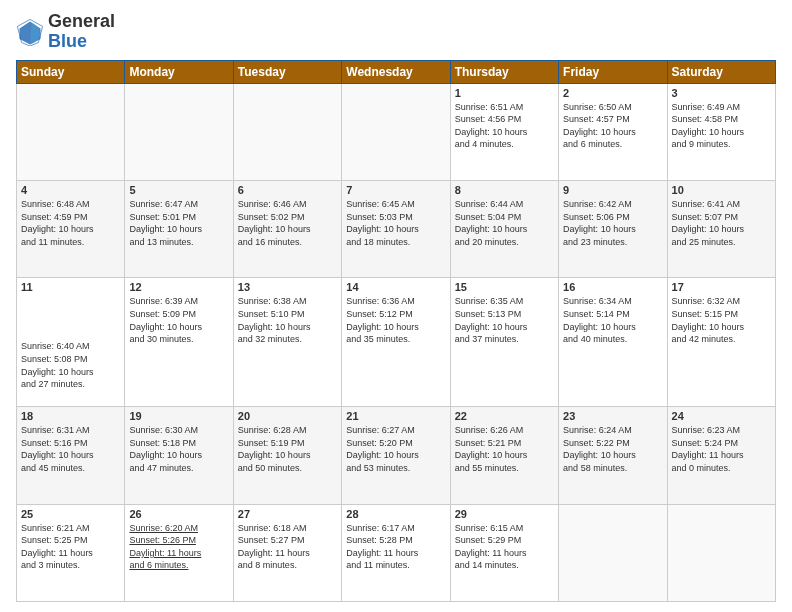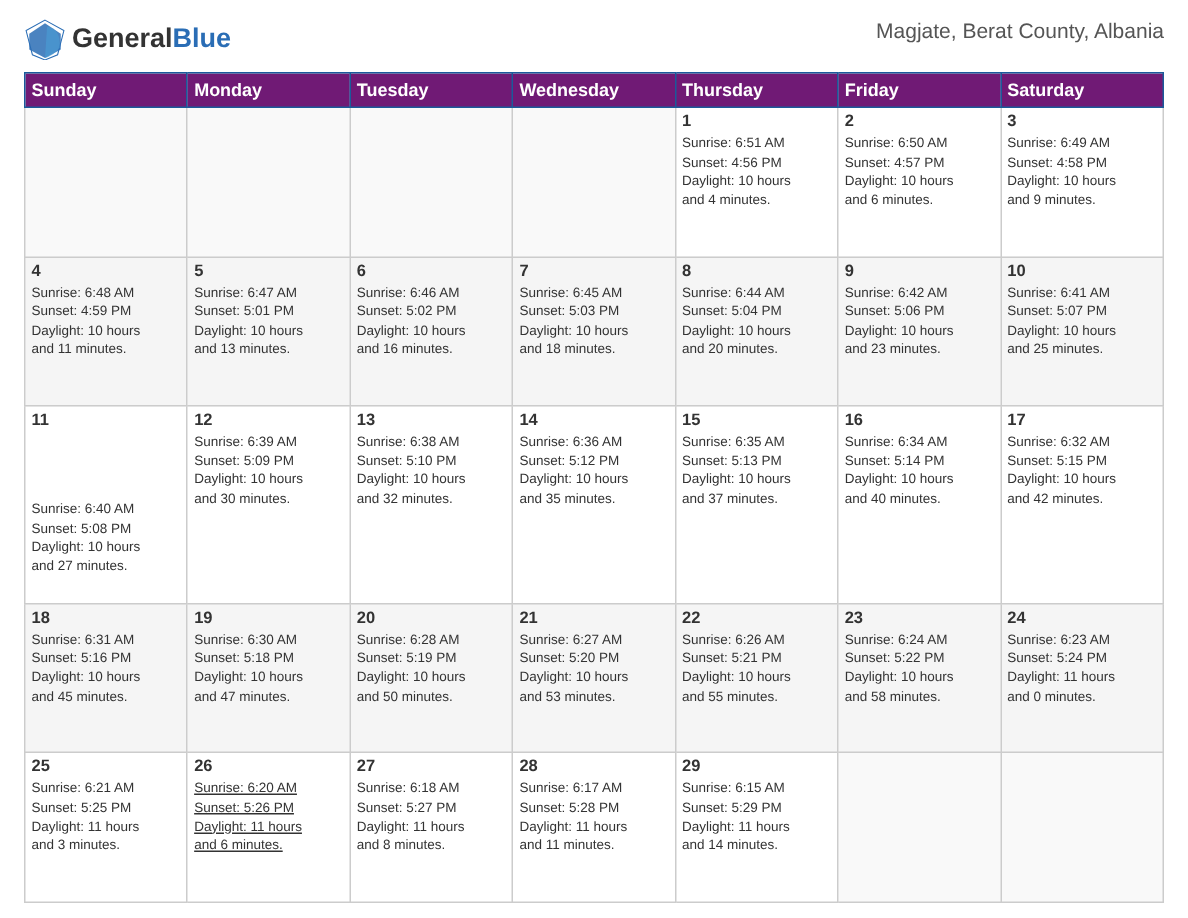--- a/index.html
+++ b/index.html
@@ -23,21 +23,21 @@
       align-items: flex-start;
       margin-bottom: 8px;
     }
     .logo {
       display: flex;
       align-items: center;
       gap: 4px;
     }
     .logo-text {
       display: flex;
-      flex-direction: row;
+      flex-direction: column;
       line-height: 1.1;
     }
     .logo-general {
       font-size: 18px;
       font-weight: bold;
       color: #333;
     }
     .logo-blue {
       font-size: 18px;
       font-weight: bold;
@@ -60,21 +60,21 @@
       font-size: 14px;
       color: #555;
     }
     .calendar {
       flex: 1;
       border-collapse: collapse;
       width: 100%;
       table-layout: fixed;
     }
     .calendar thead tr th {
-      background: #701a75;
+      background: #a16207;
       color: #fff;
       font-size: 12px;
       font-weight: bold;
       padding: 4px 4px;
       border: 1px solid #1a5a9a;
       text-align: left;
     }
     .calendar tbody tr td {
       border: 1px solid #ccc;
       vertical-align: top;
@@ -111,21 +111,20 @@
         <polygon points="20,5 35,15 35,30 20,38 5,30 5,15" fill="#2a6db5" opacity="0.85"></polygon>
         <polygon points="20,2 38,12 32,35 20,40 8,35 2,12" fill="none" stroke="#2a6db5" stroke-width="1"></polygon>
         <path d="M22,8 Q35,10 34,28 Q28,36 20,38" fill="#4a9fd5" opacity="0.6"></path>
       </svg>
       <div class="logo-text">
         <span class="logo-general">General</span>
         <span class="logo-blue">Blue</span>
       </div>
     </div>
     <div class="title-section">
-      <div class="subtitle">Magjate, Berat County, Albania</div>
     </div>
   </div>
 
   <table class="calendar">
     <thead>
       <tr>
       <th>Sunday</th>
           <th>Monday</th>
           <th>Tuesday</th>
           <th>Wednesday</th>

